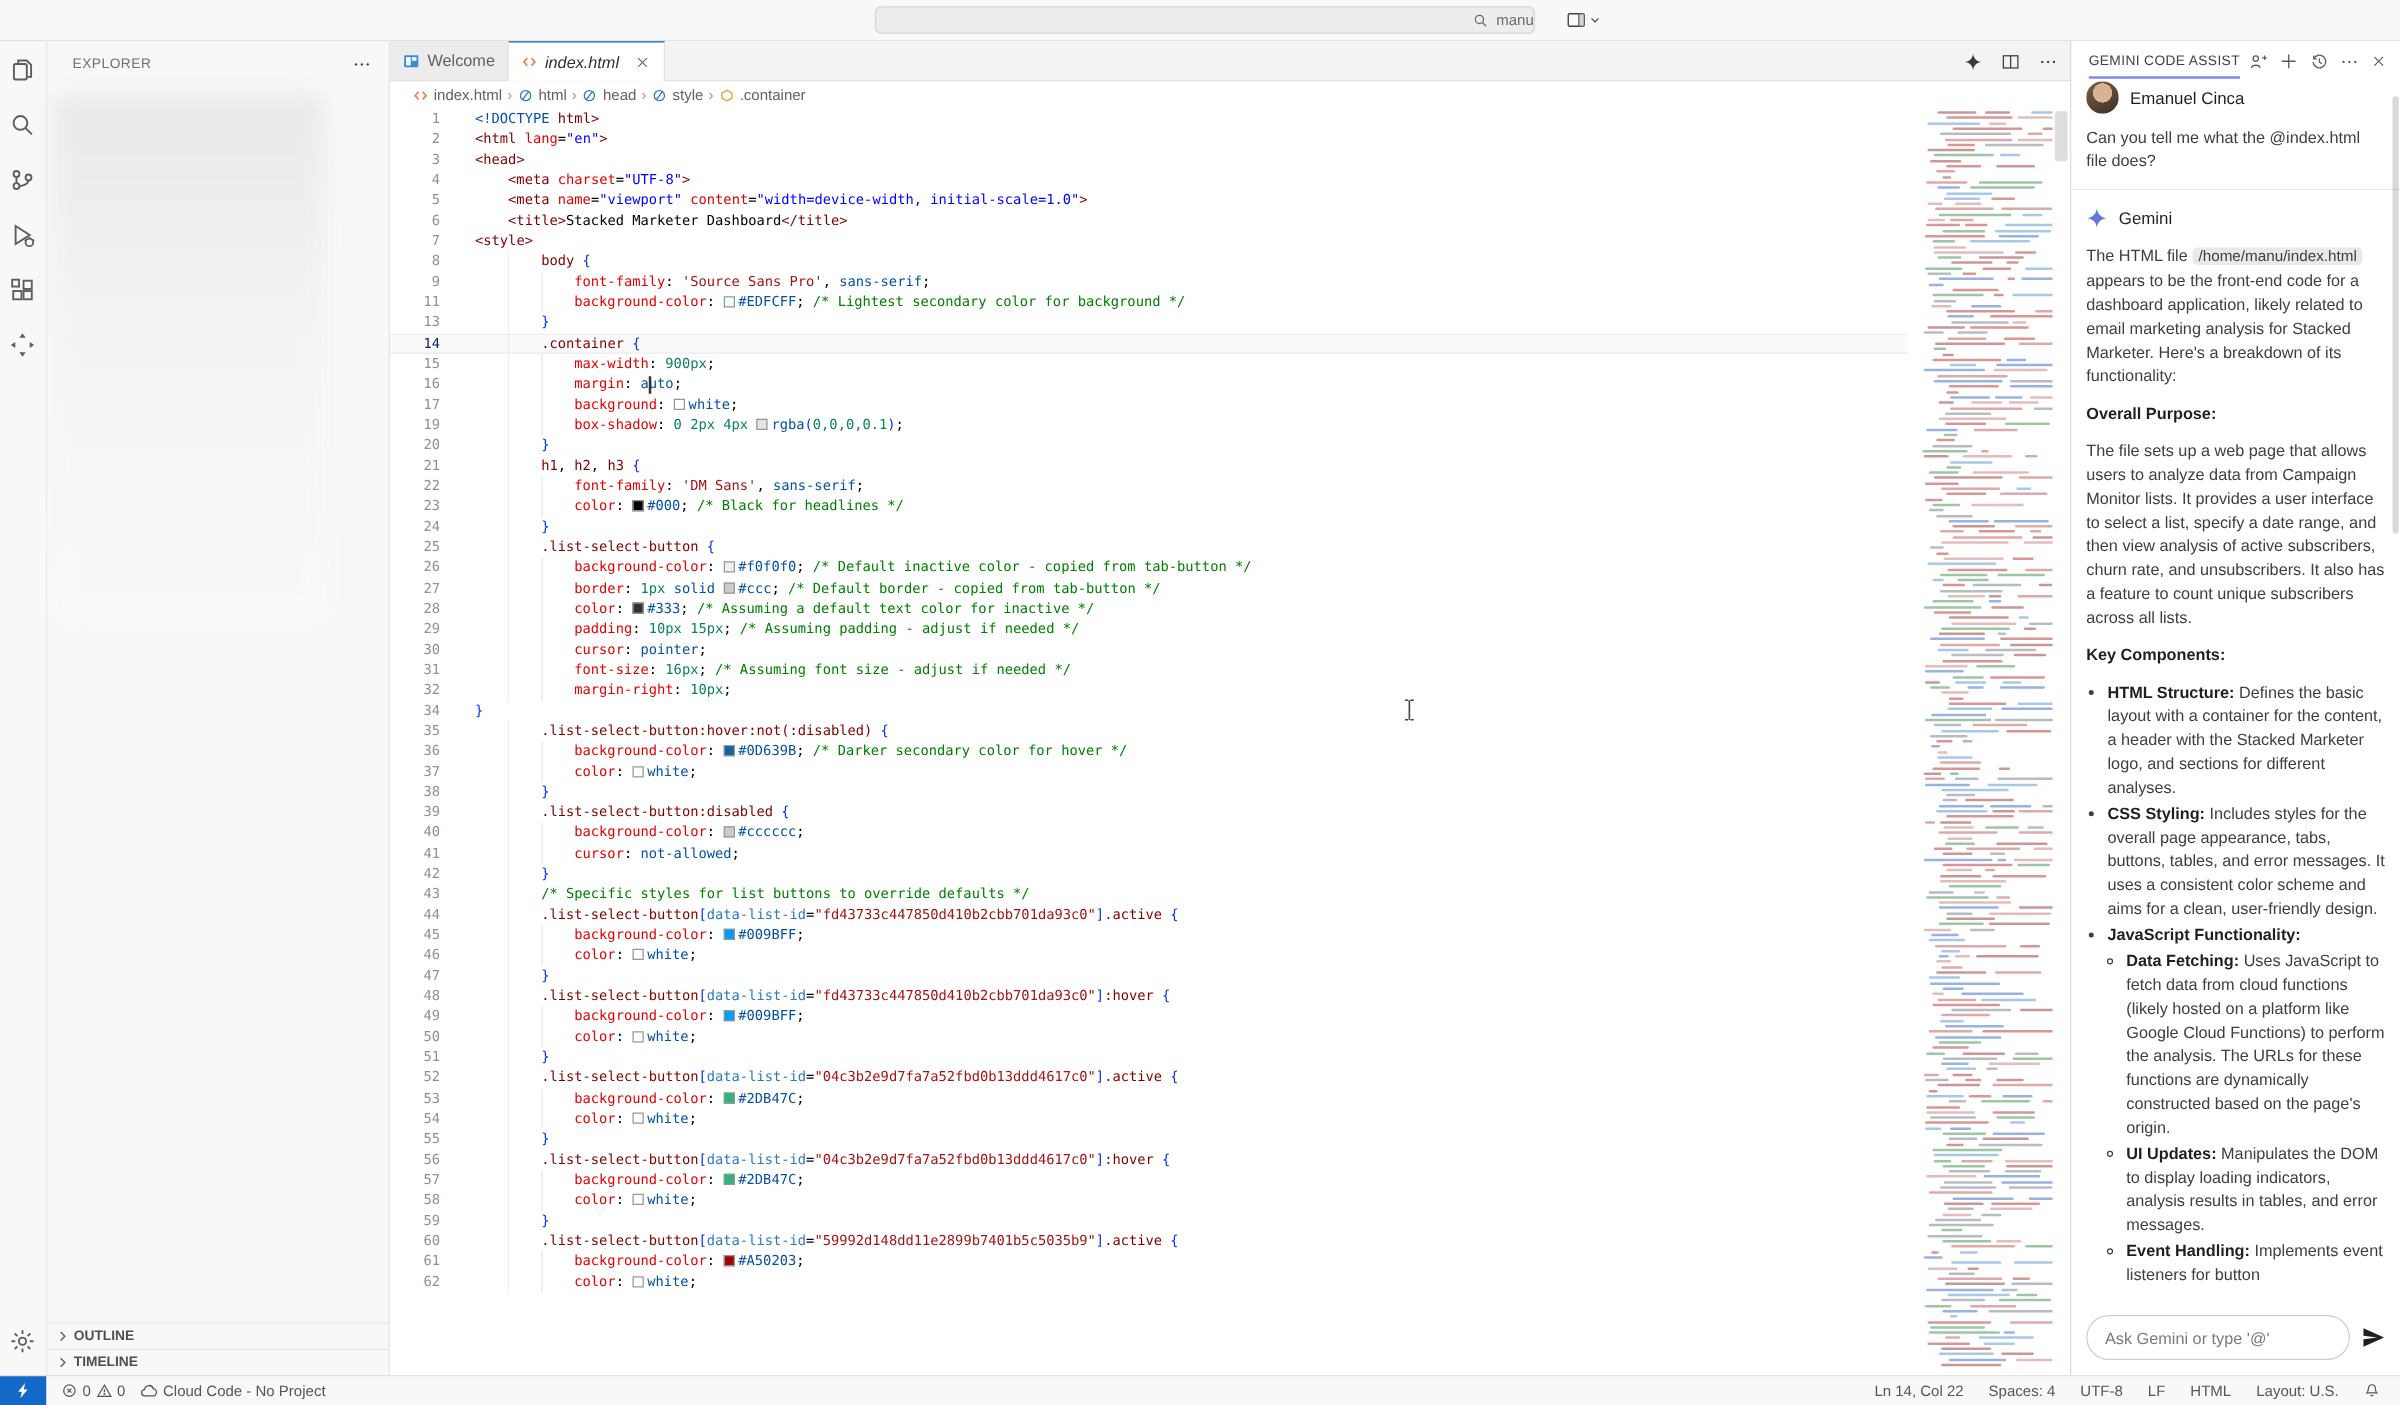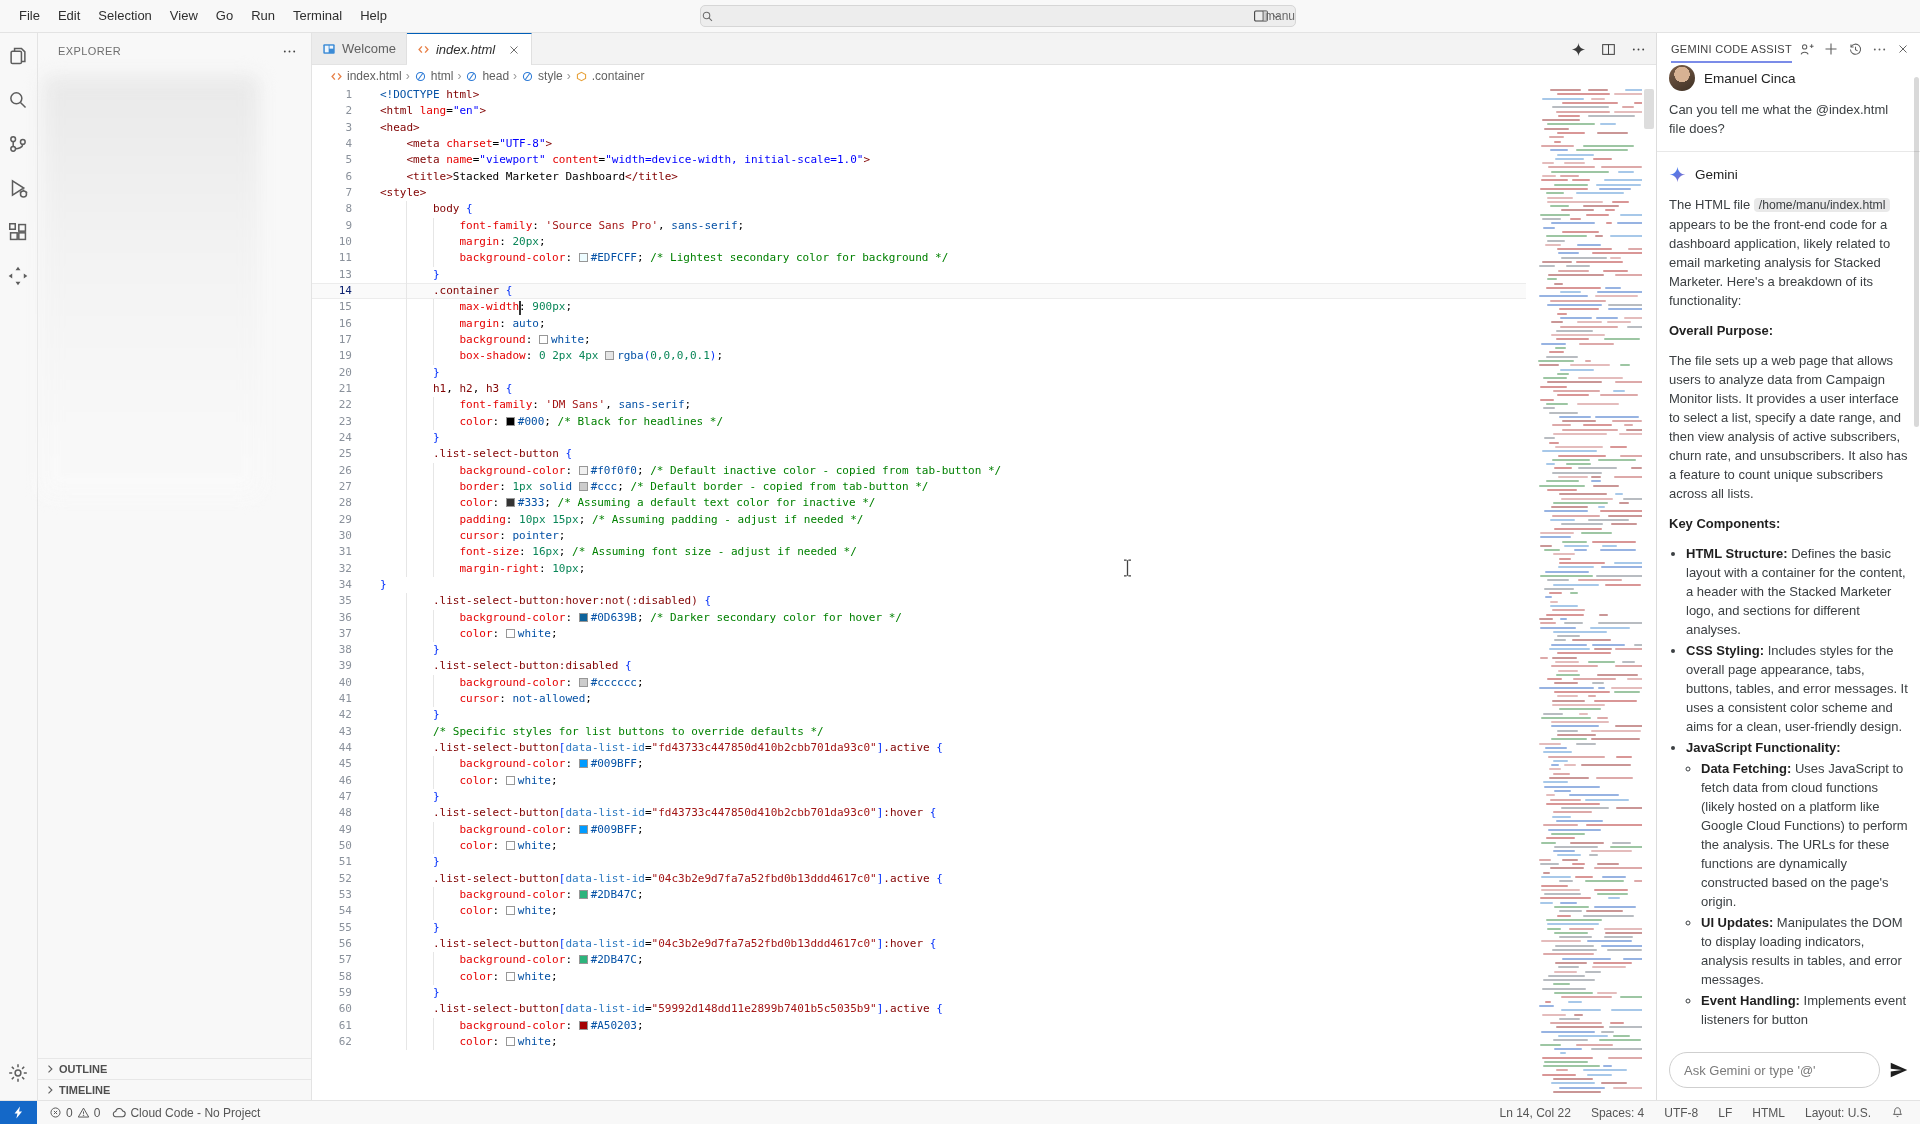--- a/index.html
+++ b/index.html
@@ -3,21 +3,21 @@
 <meta charset="utf-8">
 <style>
 *{box-sizing:border-box;margin:0;padding:0}
 body{width:1920px;height:1124px;overflow:hidden;font-family:"Liberation Sans",sans-serif;background:#fff;color:#333}
 .app{position:relative;width:1920px;height:1124px;display:flex;flex-direction:column}
 svg{display:block}
 
 .titlebar{height:33px;background:#f8f8f8;border-bottom:1px solid #e3e3e3;display:flex;align-items:center;position:relative;flex:none}
 .menus{display:flex;padding-left:10px}
 .menu-item{font-size:13px;color:#2f2f2f;padding:0 9px;line-height:32px;cursor:default}
-.cmd-center{position:absolute;left:700px;top:5px;width:596px;height:22px;background:#ededed;border:1px solid #d6d6d6;border-radius:5px;display:flex;align-items:center;justify-content:space-between;gap:6px;color:#6b6b6b;font-size:12px}
+.cmd-center{position:absolute;left:700px;top:5px;width:528px;height:22px;background:#ededed;border:1px solid #d6d6d6;border-radius:5px;display:flex;align-items:center;justify-content:flex-end;gap:6px;color:#6b6b6b;font-size:12px}
 .tb-right{position:absolute;left:1253px;top:8px;display:flex;align-items:center;gap:2px}
 
 .mainrow{flex:1;display:flex;min-height:0}
 .activitybar{width:38px;flex:none;background:#f8f8f8;border-right:1px solid #e3e3e3;display:flex;flex-direction:column;align-items:center;padding:12px 0 8px}
 .act-item{width:24px;height:24px;margin-bottom:20px;opacity:.85;cursor:pointer}
 .act-spacer{flex:1}
 
 .sidebar{width:274px;flex:none;background:#f8f8f8;border-right:1px solid #e3e3e3;position:relative}
 .sb-head{height:36px;display:flex;align-items:center;padding:0 14px 0 20px}
 .sb-title{font-size:11px;color:#6f6f6f;letter-spacing:.4px}
@@ -86,30 +86,20 @@
 .st-item{display:flex;align-items:center;gap:4px;padding:0 6px;height:100%;cursor:pointer}
 .st-left{display:flex;align-items:center;padding-left:6px}
 .st-right{margin-left:auto;display:flex;align-items:center;padding-right:10px;gap:8px}
 </style>
 </head>
 <body>
 
 <div class="app">
 
   <div class="titlebar">
-    <div class="menus" id="menus">
-        <span class="menu-item">File</span>
-        <span class="menu-item">Edit</span>
-        <span class="menu-item">Selection</span>
-        <span class="menu-item">View</span>
-        <span class="menu-item">Go</span>
-        <span class="menu-item">Run</span>
-        <span class="menu-item">Terminal</span>
-        <span class="menu-item">Help</span>
-      </div>
     <div class="cmd-center">
       <span id="cc-icon">
           <svg width="13" height="13" viewBox="0 0 16 16" fill="none" stroke="#6b6b6b" stroke-width="1.3">
             <circle cx="6.8" cy="6.8" r="4"></circle>
             <path d="M9.8 9.8l3.7 3.7"></path>
           </svg>
         </span>
       <span>manu</span>
     </div>
     <div class="tb-right">
@@ -310,21 +300,20 @@
         <div class="lines" id="lines">
             <div class="line"><div class="ln">1</div><div class="lc"><span class="kv">&lt;!DOCTYPE </span><span class="tg">html&gt;</span></div></div>
             <div class="line"><div class="ln">2</div><div class="lc"><span class="tg">&lt;html </span><span class="at">lang</span><span class="pp">=</span><span class="vs">"en"</span><span class="tg">&gt;</span></div></div>
             <div class="line"><div class="ln">3</div><div class="lc"><span class="tg">&lt;head&gt;</span></div></div>
             <div class="line"><div class="ln">4</div><div class="lc"><span class="ig"></span><span class="tg">&lt;meta </span><span class="at">charset</span><span class="pp">=</span><span class="vs">"UTF-8"</span><span class="tg">&gt;</span></div></div>
             <div class="line"><div class="ln">5</div><div class="lc"><span class="ig"></span><span class="tg">&lt;meta </span><span class="at">name</span><span class="pp">=</span><span class="vs">"viewport"</span><span class="at"> content</span><span class="pp">=</span><span class="vs">"width=device-width, initial-scale=1.0"</span><span class="tg">&gt;</span></div></div>
             <div class="line"><div class="ln">6</div><div class="lc"><span class="ig"></span><span class="tg">&lt;title&gt;</span><span class="tx">Stacked Marketer Dashboard</span><span class="tg">&lt;/title&gt;</span></div></div>
             <div class="line"><div class="ln">7</div><div class="lc"><span class="tg">&lt;style&gt;</span></div></div>
             <div class="line"><div class="ln">8</div><div class="lc"><span class="ig"></span><span class="ig b"></span><span class="sl">body </span><span class="pb">{</span></div></div>
             <div class="line"><div class="ln">9</div><div class="lc"><span class="ig"></span><span class="ig b"></span><span class="ig b"></span><span class="pr">font-family</span><span class="pp">: </span><span class="cs">'Source Sans Pro'</span><span class="pp">, </span><span class="kv">sans-serif</span><span class="pp">;</span></div></div>
-            <div class="line"><div class="ln">10</div><div class="lc"><span class="ig"></span><span class="ig b"></span><span class="ig b"></span><span class="pr">margin</span><span class="pp">: </span><span class="nm">20px</span><span class="pp">;</span></div></div>
             <div class="line"><div class="ln">11</div><div class="lc"><span class="ig"></span><span class="ig b"></span><span class="ig b"></span><span class="pr">background-color</span><span class="pp">: </span><span class="sw" style="background: rgb(237, 252, 255);"></span><span class="kv">#EDFCFF</span><span class="pp">; </span><span class="cm">/* Lightest secondary color for background */</span></div></div>
             <div class="line"><div class="ln">13</div><div class="lc"><span class="ig"></span><span class="ig b"></span><span class="pb">}</span></div></div>
             <div class="line cur"><div class="ln">14</div><div class="lc"><span class="ig"></span><span class="ig b"></span><span class="sl">.container </span><span class="pb">{</span></div></div>
             <div class="line"><div class="ln">15</div><div class="lc"><span class="ig"></span><span class="ig b"></span><span class="ig b"></span><span class="pr">max-width</span><span class="pp">: </span><span class="nm">900px</span><span class="pp">;</span></div></div>
             <div class="line"><div class="ln">16</div><div class="lc"><span class="ig"></span><span class="ig b"></span><span class="ig b"></span><span class="pr">margin</span><span class="pp">: </span><span class="kv">auto</span><span class="pp">;</span></div></div>
             <div class="line"><div class="ln">17</div><div class="lc"><span class="ig"></span><span class="ig b"></span><span class="ig b"></span><span class="pr">background</span><span class="pp">: </span><span class="sw" style="background: white;"></span><span class="kv">white</span><span class="pp">;</span></div></div>
             <div class="line"><div class="ln">19</div><div class="lc"><span class="ig"></span><span class="ig b"></span><span class="ig b"></span><span class="pr">box-shadow</span><span class="pp">: </span><span class="nm">0 2px 4px </span><span class="sw" style="background: rgba(0, 0, 0, 0.1);"></span><span class="kv">rgba</span><span class="pb">(</span><span class="nm">0,0,0,0.1</span><span class="pb">)</span><span class="pp">;</span></div></div>
             <div class="line"><div class="ln">20</div><div class="lc"><span class="ig"></span><span class="ig b"></span><span class="pb">}</span></div></div>
             <div class="line"><div class="ln">21</div><div class="lc"><span class="ig"></span><span class="ig b"></span><span class="sl">h1</span><span class="pp">, </span><span class="sl">h2</span><span class="pp">, </span><span class="sl">h3 </span><span class="pb">{</span></div></div>
             <div class="line"><div class="ln">22</div><div class="lc"><span class="ig"></span><span class="ig b"></span><span class="ig b"></span><span class="pr">font-family</span><span class="pp">: </span><span class="cs">'DM Sans'</span><span class="pp">, </span><span class="kv">sans-serif</span><span class="pp">;</span></div></div>

